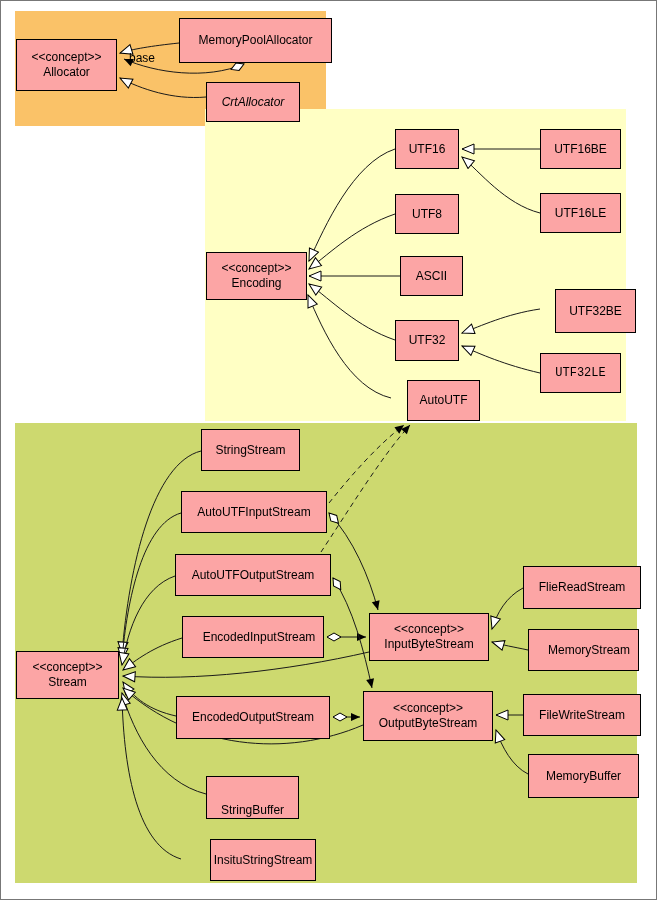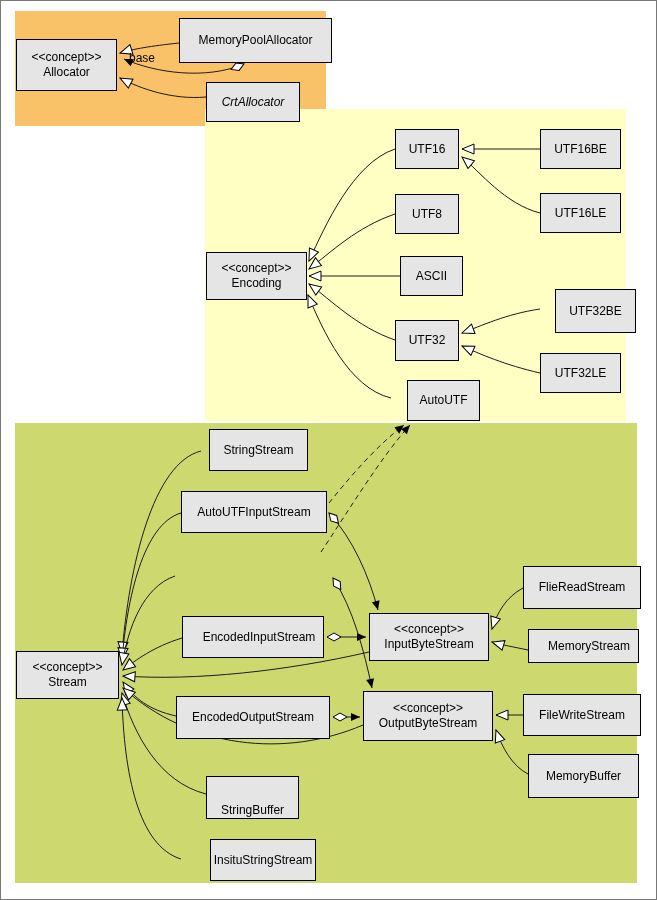--- a/index.html
+++ b/index.html
@@ -11,21 +11,21 @@
     height: 900px;
     background: #ffffff;
     border: 1px solid #777777;
     overflow: hidden;
   }
   .region { position: absolute; z-index: 0; }
   .edges { position: absolute; left: 0; top: 0; z-index: 1; }
   .node {
     position: absolute;
     z-index: 2;
-    background: #e5e5e5;
+    background: #fca5a5;
     border: 1px solid #000000;
     display: flex;
     flex-direction: column;
     align-items: center;
     justify-content: center;
     font-size: 12px;
     line-height: 1.25;
     color: #000000;
     text-align: center;
     white-space: nowrap;
@@ -134,29 +134,32 @@
   </div>
   <div class="node" style="left:539px; top:128px; width:81px; height:40px;">
     <span>UTF16BE</span>
   </div>
   <div class="node" style="left:539px; top:192px; width:81px; height:40px;">
     <span>UTF16LE</span>
   </div>
   <div class="node" style="left:539px; top:288px; width:81px; height:44px;margin-left:15px;">
     <span>UTF32BE</span>
   </div>
-  <div class="node" style="left:539px; top:352px; width:81px; height:40px;">
+  <div class="node" style="left:539px; top:352px; width:81px; height:40px;font-family:Liberation Mono, monospace;">
     <span>UTF32LE</span>
   </div>
 
-  <div class="node" style="left:200px; top:428px; width:99px; height:42px;margin-left:8px;">
+  <div class="node" style="left:200px; top:428px; width:99px; height:42px;">
     <span>StringStream</span>
   </div>
   <div class="node" style="left:180px; top:490px; width:146px; height:42px;">
     <span>AutoUTFInputStream</span>
+  </div>
+  <div class="node" style="left:174px; top:553px; width:156px; height:42px;">
+    <span>AutoUTFOutputStream</span>
   </div>
   <div class="node" style="left:181px; top:615px; width:142px; height:42px;padding-left:12px;">
     <span>EncodedInputStream</span>
   </div>
   <div class="node" style="left:15px; top:650px; width:103px; height:48px;">
     <span>&lt;&lt;concept&gt;&gt;</span>
     <span>Stream</span>
   </div>
   <div class="node" style="left:175px; top:695px; width:154px; height:43px;">
     <span>EncodedOutputStream</span>
@@ -171,21 +174,21 @@
     <span>&lt;&lt;concept&gt;&gt;</span>
     <span>InputByteStream</span>
   </div>
   <div class="node" style="left:362px; top:690px; width:130px; height:50px;">
     <span>&lt;&lt;concept&gt;&gt;</span>
     <span>OutputByteStream</span>
   </div>
   <div class="node" style="left:522px; top:565px; width:118px; height:43px;">
     <span>FlieReadStream</span>
   </div>
-  <div class="node" style="left:527px; top:628px; width:111px; height:34px;padding-left:11px;">
+  <div class="node" style="left:527px; top:628px; width:111px; height:42px;padding-left:11px;">
     <span>MemoryStream</span>
   </div>
   <div class="node" style="left:522px; top:693px; width:118px; height:42px;">
     <span>FileWriteStream</span>
   </div>
   <div class="node" style="left:527px; top:753px; width:111px; height:44px;">
     <span>MemoryBuffer</span>
   </div>
 
 </div>

